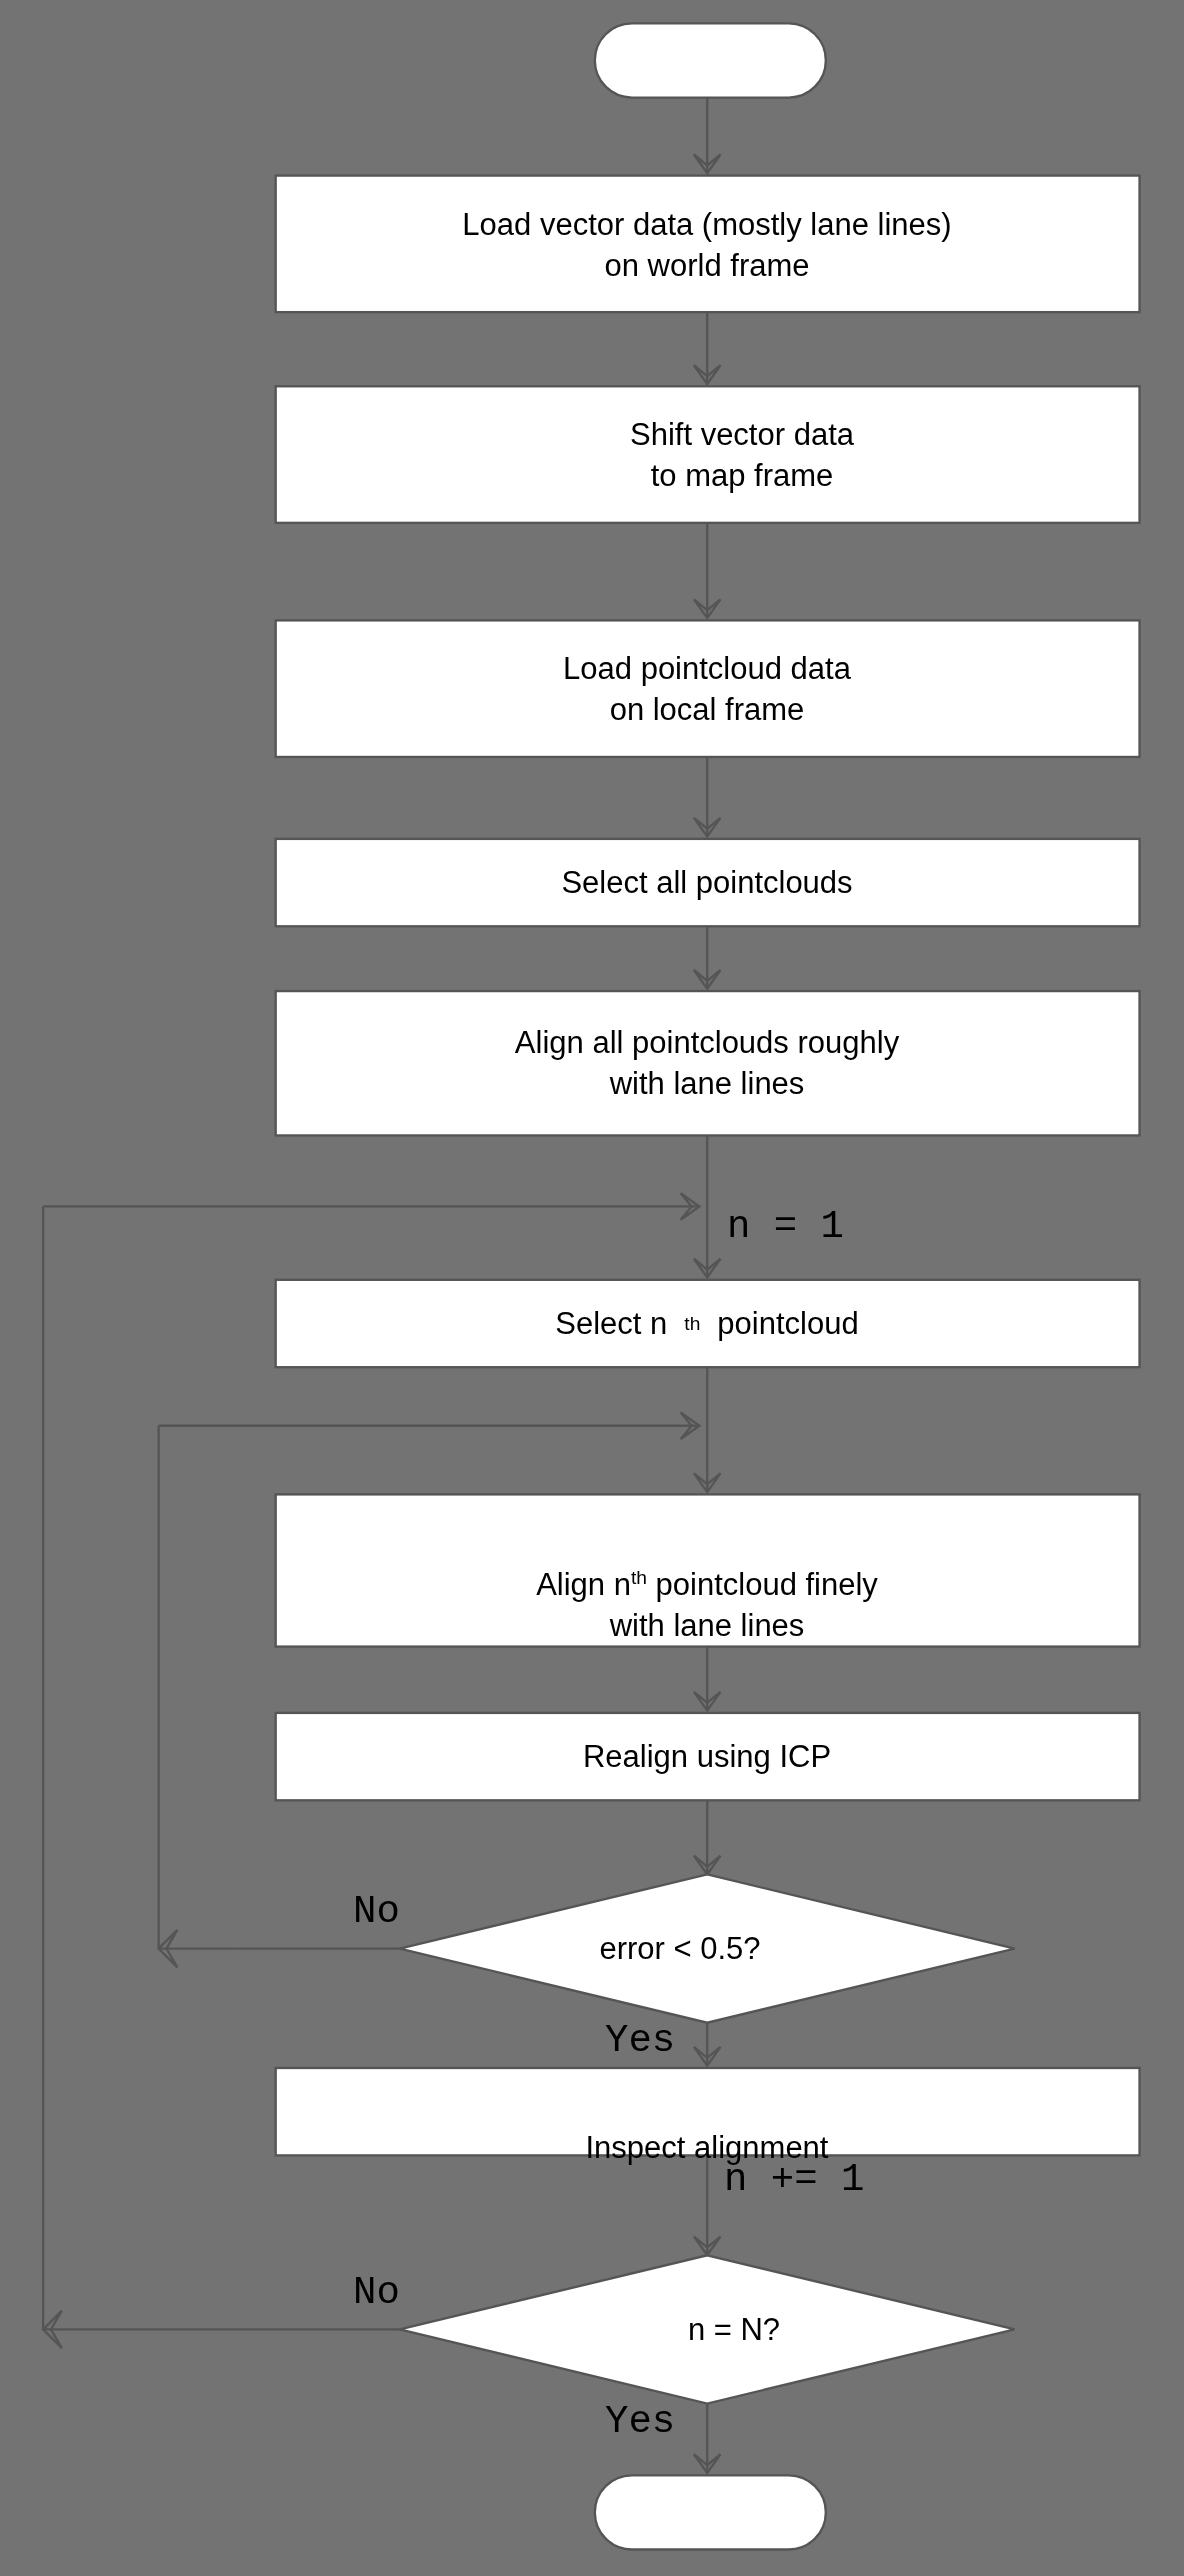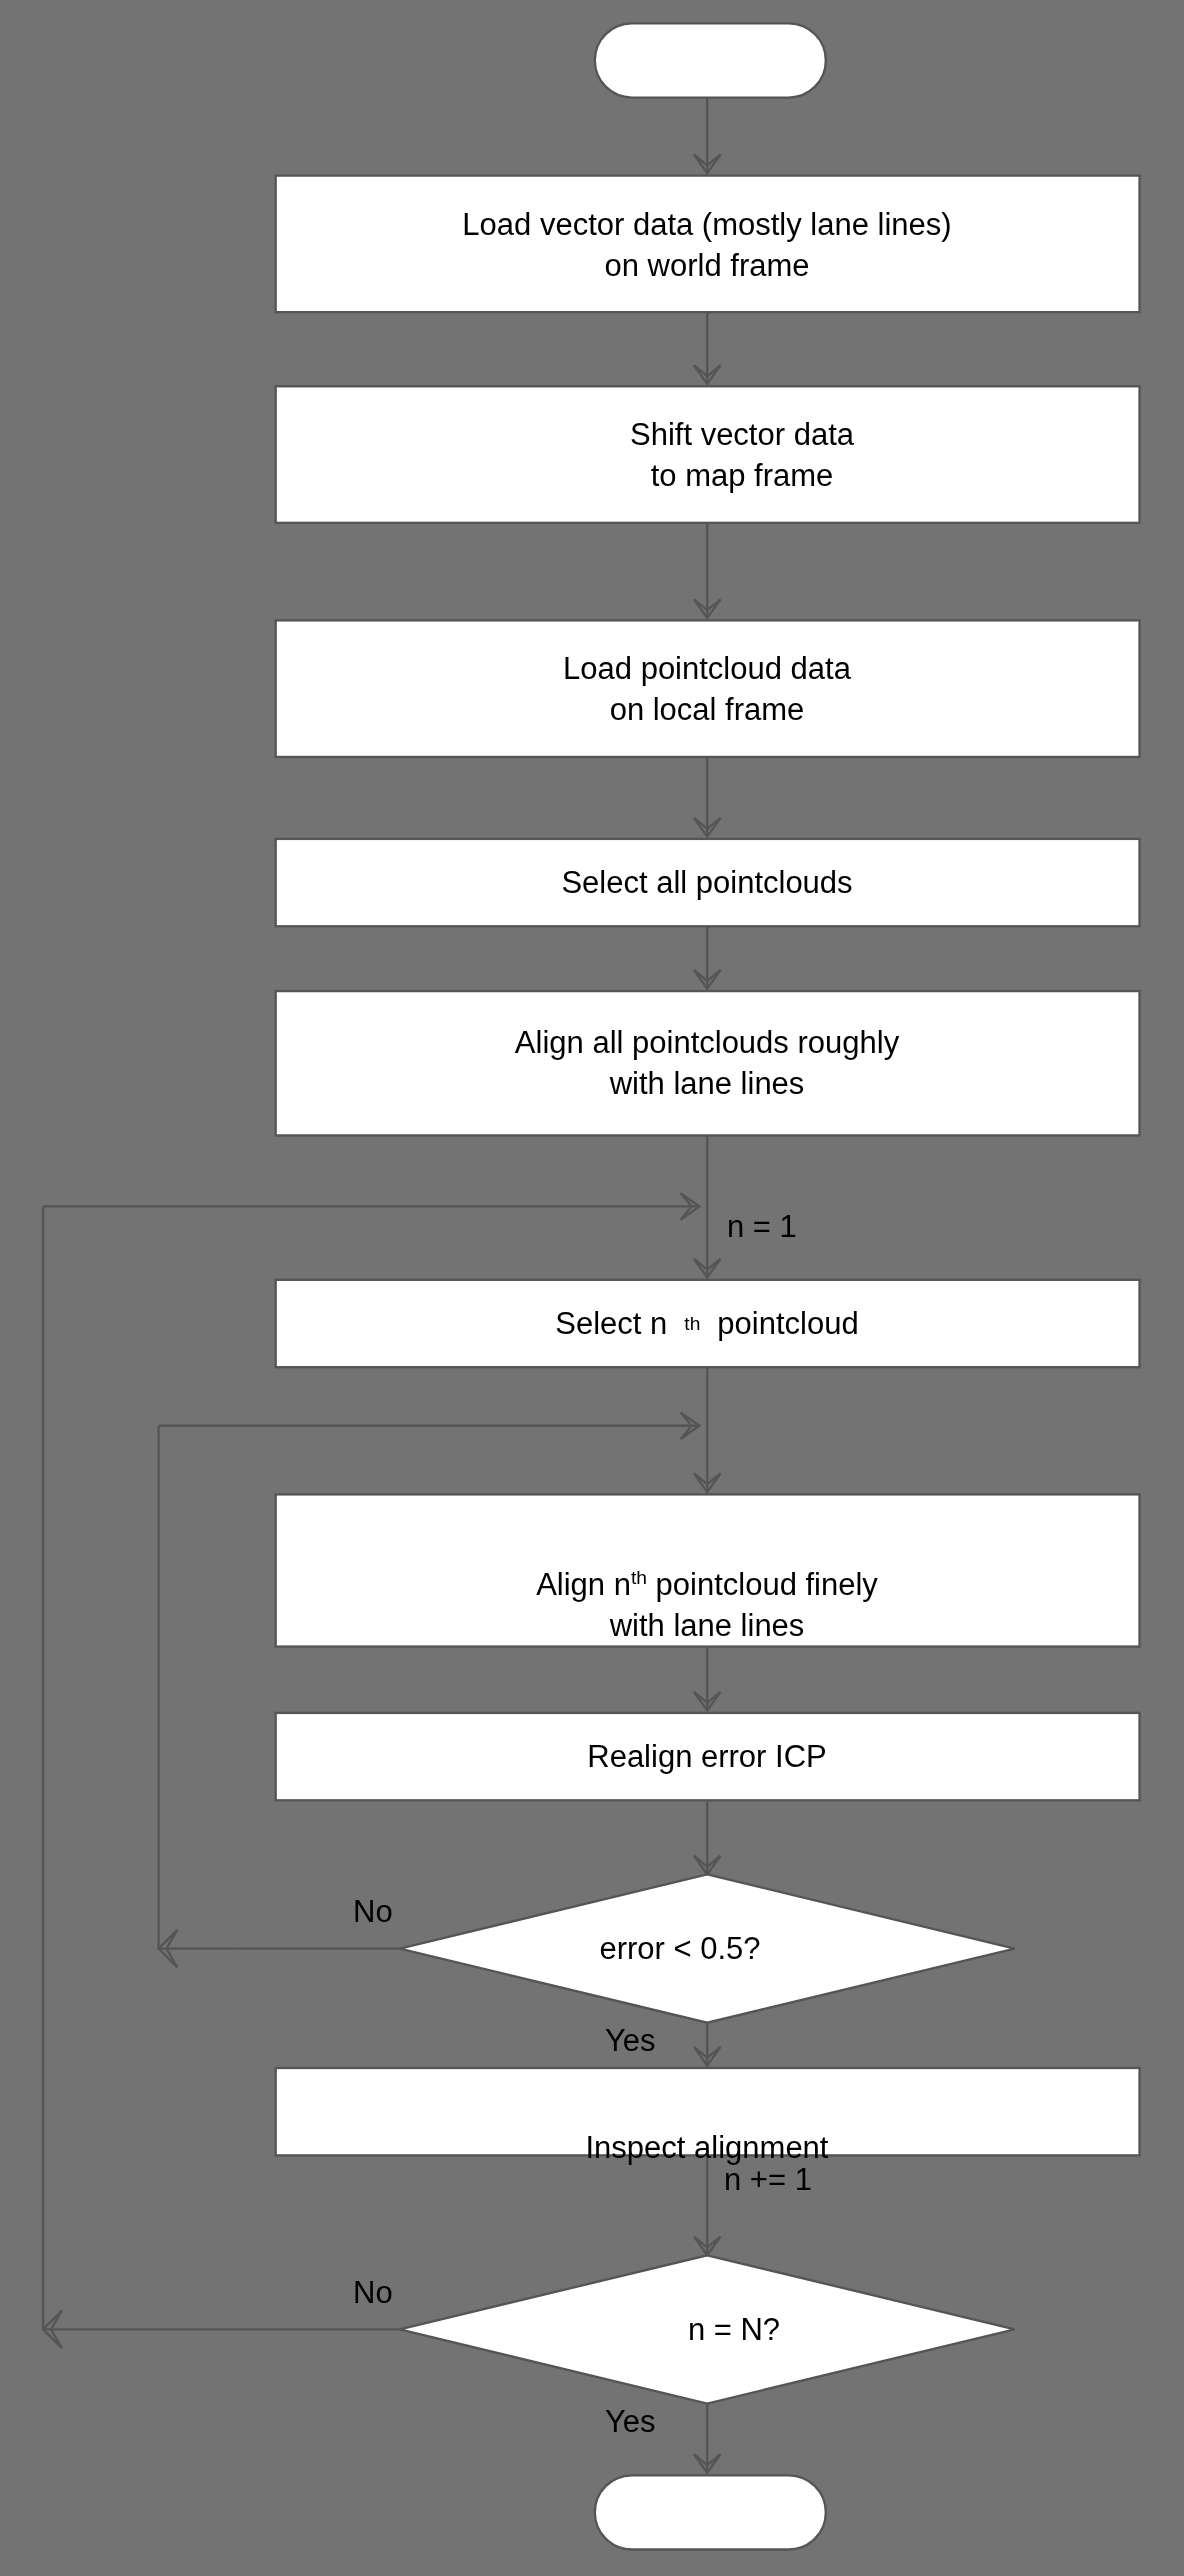--- a/index.html
+++ b/index.html
@@ -33,22 +33,22 @@
     text-align: center;
     font-family: "Liberation Sans", sans-serif;
     font-size: 31px;
     line-height: 41px;
     color: #000000;
     white-space: pre-line;
     pointer-events: none;
   }
   .edge-label {
     position: absolute;
-    font-family: Liberation Sans, sans-serif;
-    font-size: 31px;
+    font-family: Liberation Mono, monospace;
+    font-size: 39px;
     line-height: 34px;
     color: #000000;
     white-space: nowrap;
   }
   .sup {
     font-size: 0.62em;
     vertical-align: super;
     line-height: 0;
   }
 </style>
@@ -170,21 +170,21 @@
     <span>Select n</span><span class="sup">th</span><span> pointcloud</span>
   </div>
 
   <div class="node-label" style="left:275px; top:1494px; width:864px; height:152px; flex-direction:column;justify-content:flex-end;">
     <div>
       <span>Align n</span><span class="sup">th</span><span> pointcloud finely</span>
     </div>
     <div>with lane lines</div>
   </div>
 
-  <div class="node-label" style="left:275px; top:1713px; width:864px; height:87px;">Realign error ICP</div>
+  <div class="node-label" style="left:275px; top:1713px; width:864px; height:87px;">Realign using ICP</div>
 
   <div class="node-label" style="left:446px; top:1913px; width:468px; height:70px;text-align:center;">error &lt; 0.5?</div>
 
   <div class="edge-label" style="left:353px; top:1895px;">No</div>
 
   <div class="edge-label" style="left:605px; top:2024px;">Yes</div>
 
   <div class="node-label" style="left:275px; top:2068px; width:864px; height:87px;margin-top:36px;">Inspect alignment</div>
 
   <div class="edge-label" style="left:724px; top:2163px;">n += 1</div>

